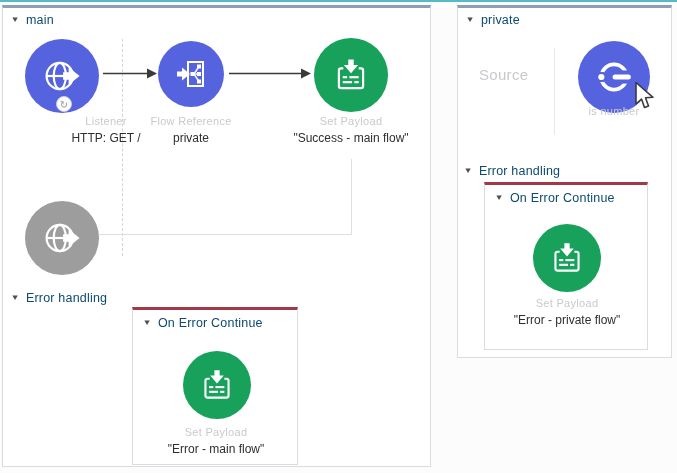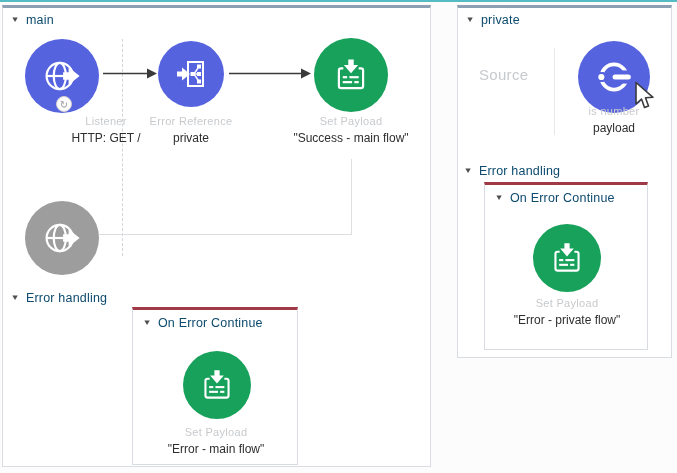--- a/index.html
+++ b/index.html
@@ -93,21 +93,21 @@
         <line x1="23" y1="20" x2="28" y2="20"></line>
         <line x1="23" y1="20" x2="28" y2="27.5"></line>
       </g>
       <rect x="19.5" y="18" width="4" height="4" fill="#ffffff"></rect>
       <rect x="26" y="10.5" width="4" height="4" fill="#ffffff"></rect>
       <rect x="26" y="18" width="4" height="4" fill="#ffffff"></rect>
       <rect x="26" y="25.5" width="4" height="4" fill="#ffffff"></rect>
     </svg>
   </div>
   <div class="abs lblblock" style="left:128px;top:107px;width:120px;">
-    <div class="type-lbl">Error Reference</div>
+    <div class="type-lbl">Flow Reference</div>
     <div class="name-lbl">private</div>
   </div>
 
   <svg class="abs" style="left:225px;top:59px;" width="84" height="13">
     <line x1="1" y1="6.5" x2="74" y2="6.5" stroke="#3a3a3a" stroke-width="1.5"></line>
     <polygon points="73,1.5 83,6.5 73,11.5" fill="#3a3a3a"></polygon>
   </svg>
 
   <div class="abs circle c-green" style="left:311px;top:30px;width:74px;height:74px;">
     <svg width="44" height="44" viewBox="0 0 40 40">
@@ -183,21 +183,20 @@
     <svg width="44" height="44" viewBox="0 0 40 40">
       <circle cx="20" cy="20" r="11.5" stroke="#ffffff" stroke-width="3.4" fill="none"></circle>
       <rect x="3" y="15.5" width="8" height="9" fill="var(--blue)"></rect>
       <rect x="27" y="14" width="9" height="12" fill="var(--blue)"></rect>
       <circle cx="8.5" cy="20" r="2.8" fill="#ffffff"></circle>
       <line x1="21" y1="20" x2="33" y2="20" stroke="#ffffff" stroke-width="4.6" stroke-linecap="round"></line>
     </svg>
   </div>
   <div class="abs lblblock" style="left:96px;top:97px;width:120px;">
     <div class="type-lbl">is number</div>
-    <div class="name-lbl">payload</div>
   </div>
 
   <div class="abs hdr" style="left:6px;top:156px;">
     <span class="tri">▼</span>
     <span class="ttl">Error handling</span>
   </div>
 
   <div class="abs onerror-box" style="left:26px;top:174px;width:164px;height:168px;">
     <div class="abs hdr" style="left:10px;top:6px;">
       <span class="tri">▼</span>

